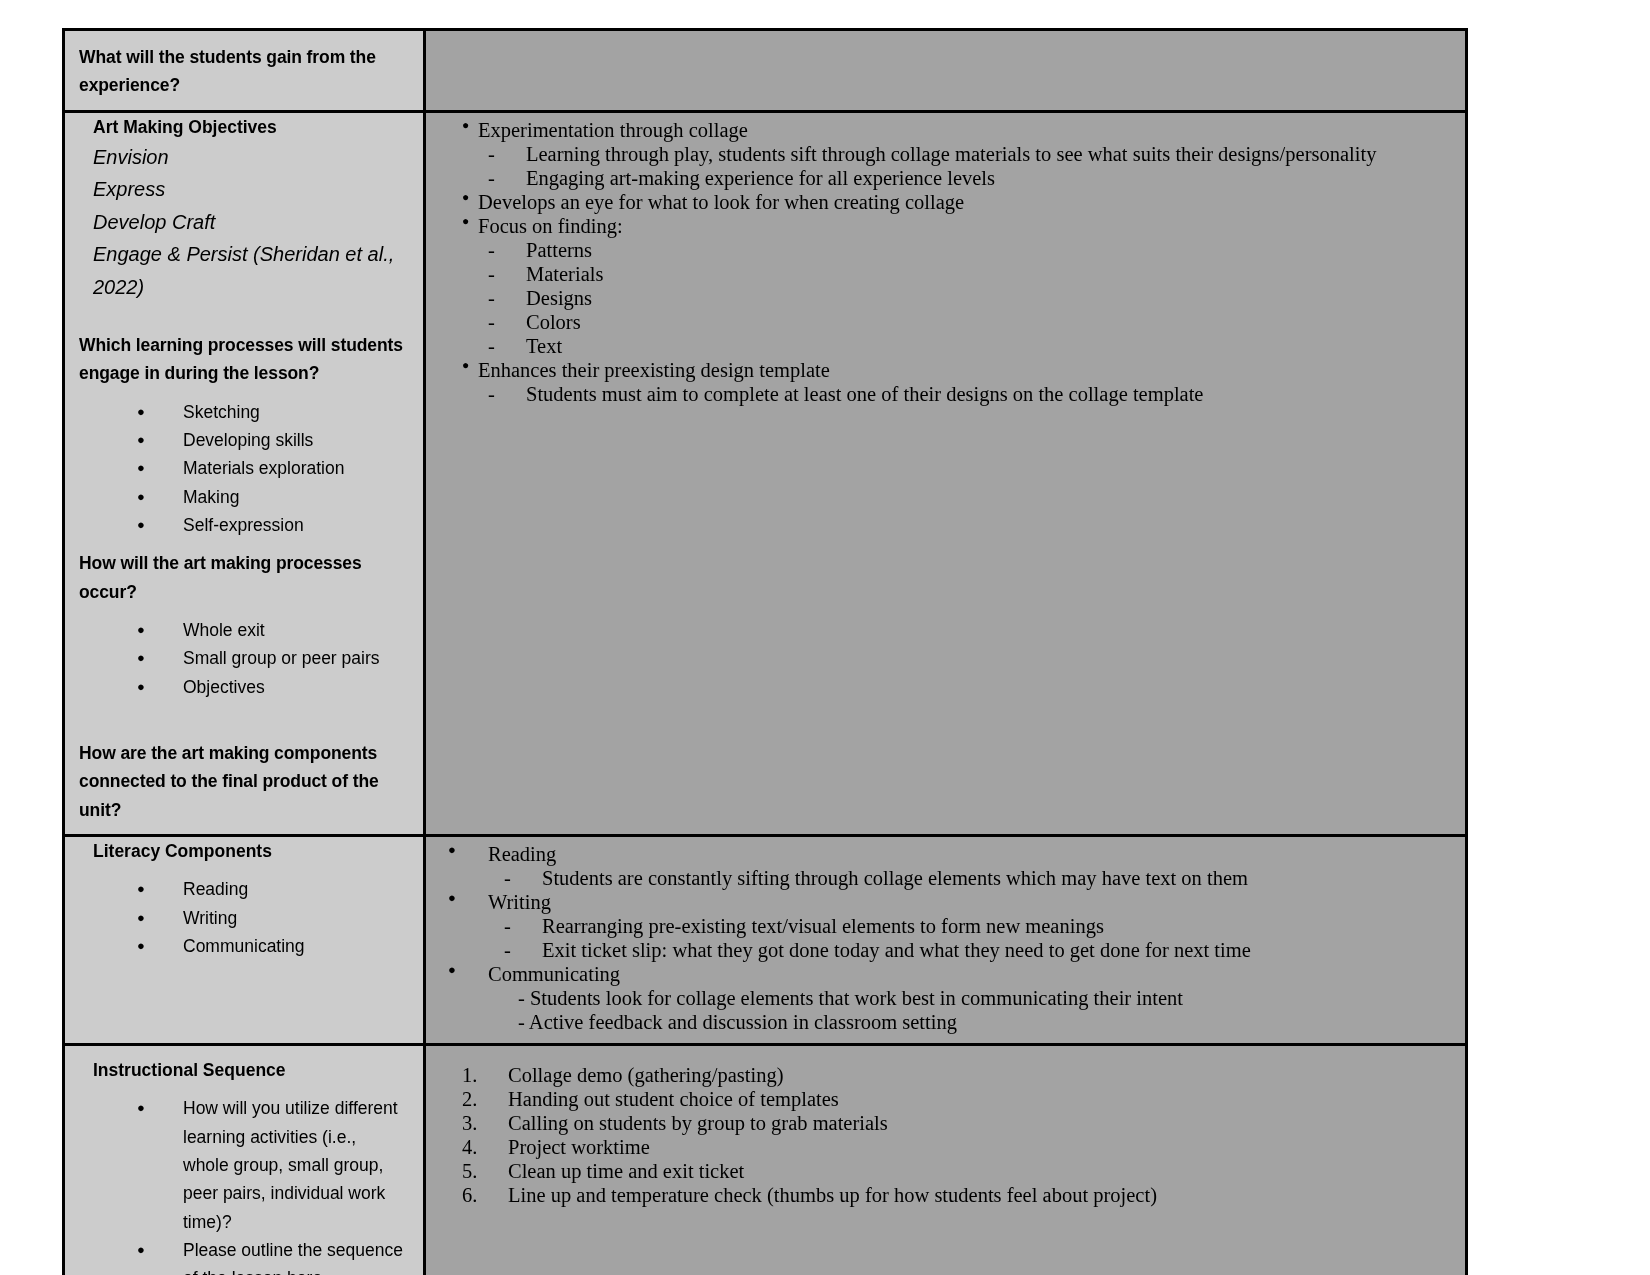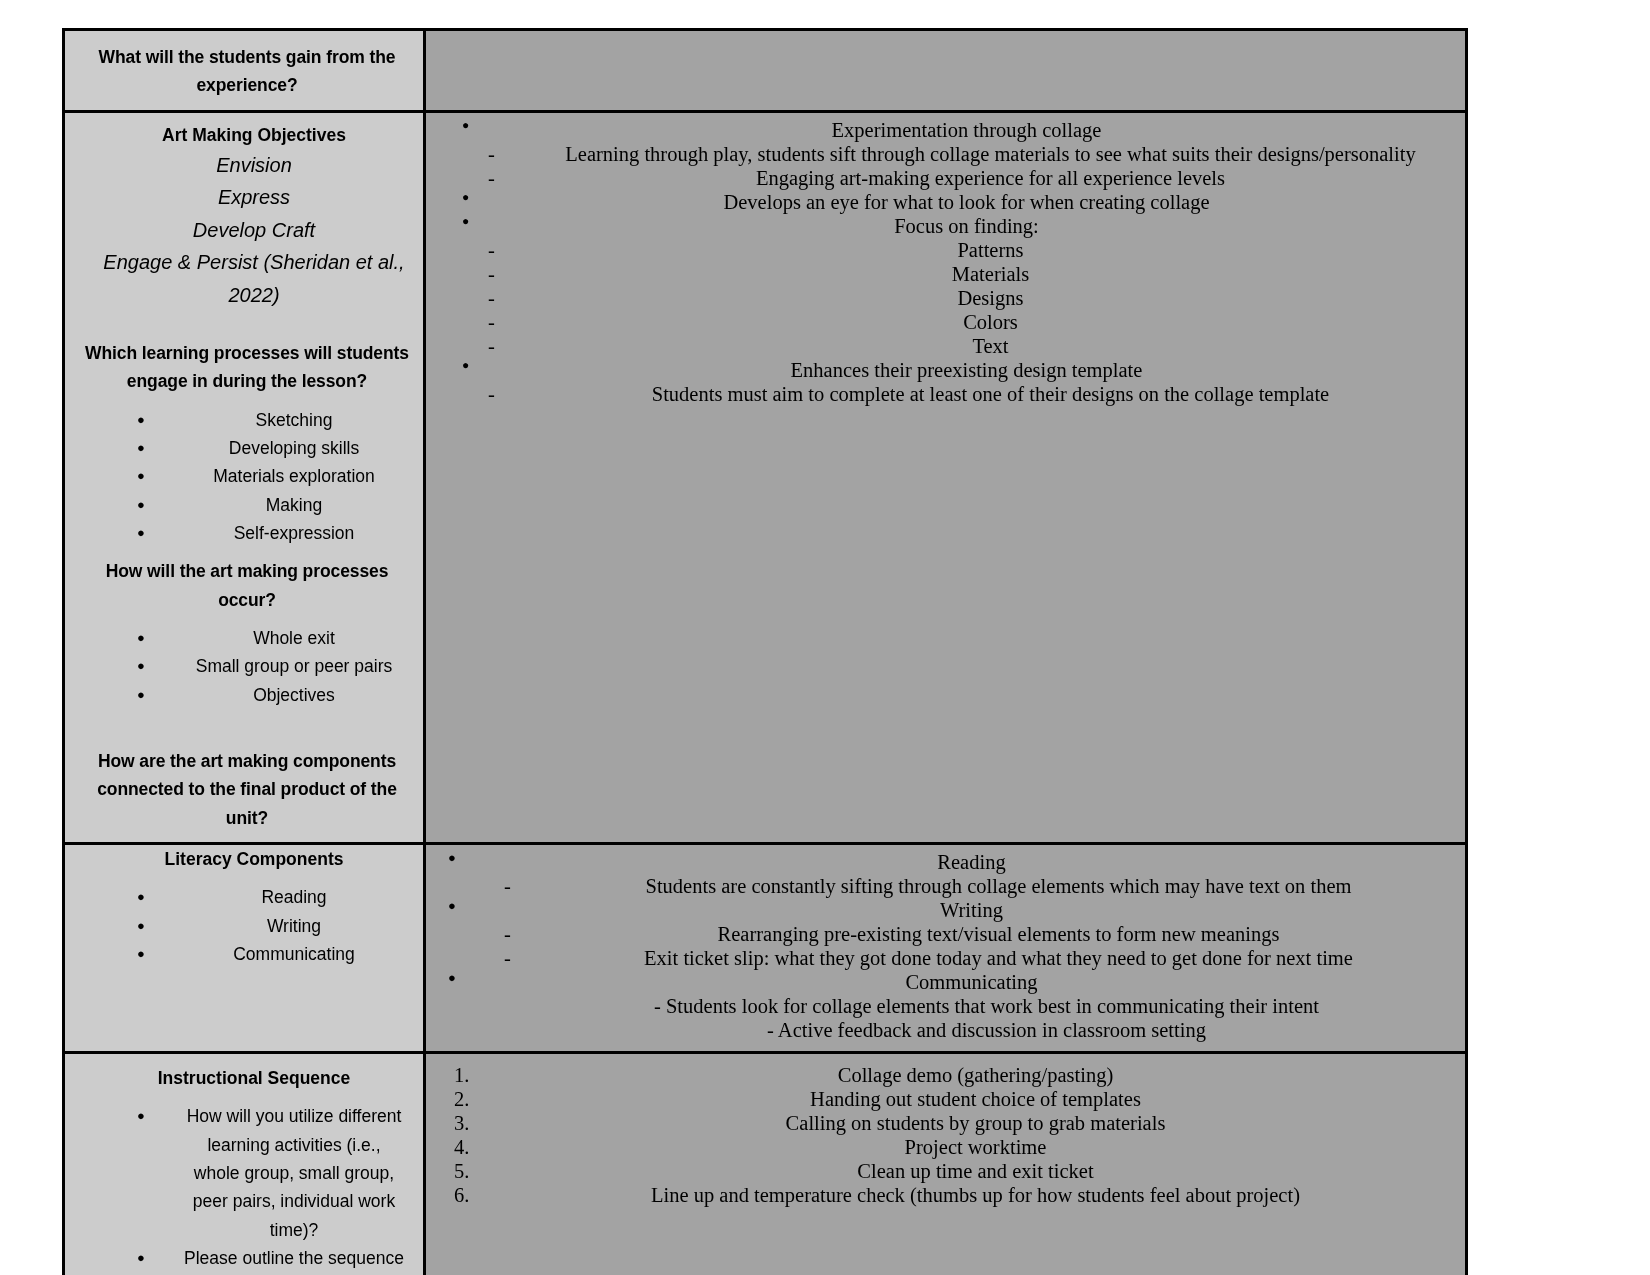--- a/index.html
+++ b/index.html
@@ -13,21 +13,20 @@
     font-family: "Liberation Sans", sans-serif;
     color: #000000;
     overflow: hidden;
   }
 
   .page {
     position: relative;
     width: 1650px;
     height: 1275px;
     background: #ffffff;
-    text-align: center;
   }
 
   .lesson-table {
     position: absolute;
     left: 62px;
     top: 28px;
     width: 1400px;
     border-collapse: collapse;
     table-layout: fixed;
     border: 3px solid #000000;
@@ -184,39 +183,39 @@
     left: 0;
     top: 0;
   }
   .dash-plain {
     padding-left: 82px;
     margin: 0;
   }
 
   ol.serif-num {
     list-style: none;
-    margin: 4px;
+    margin: 12px;
     padding: 0 0 0 14px;
     counter-reset: seqnum;
   }
   ol.serif-num > li {
     position: relative;
     padding-left: 46px;
     margin: 0;
     counter-increment: seqnum;
   }
   ol.serif-num > li::before {
     content: counter(seqnum) ".";
     position: absolute;
     left: 0;
     top: 0;
   }
 
   .row-gain .prompt-inner { padding-top: 12px; min-height: 56px; }
-  .row-objectives .prompt-inner { padding-top: 8px; border-radius: 26px; }
+  .row-objectives .prompt-inner { padding-top: 0; border-radius: 26px; }
   .row-literacy .prompt-inner { padding-top: 0; }
   .row-sequence .prompt-inner { }
 
   .row-objectives .answer-inner { padding-top: 6px; }
   .row-literacy .answer-inner { padding-top: 6px; }
   .row-sequence .answer-inner { padding-top: 6px; }
 </style>
 </head>
 <body>
 

